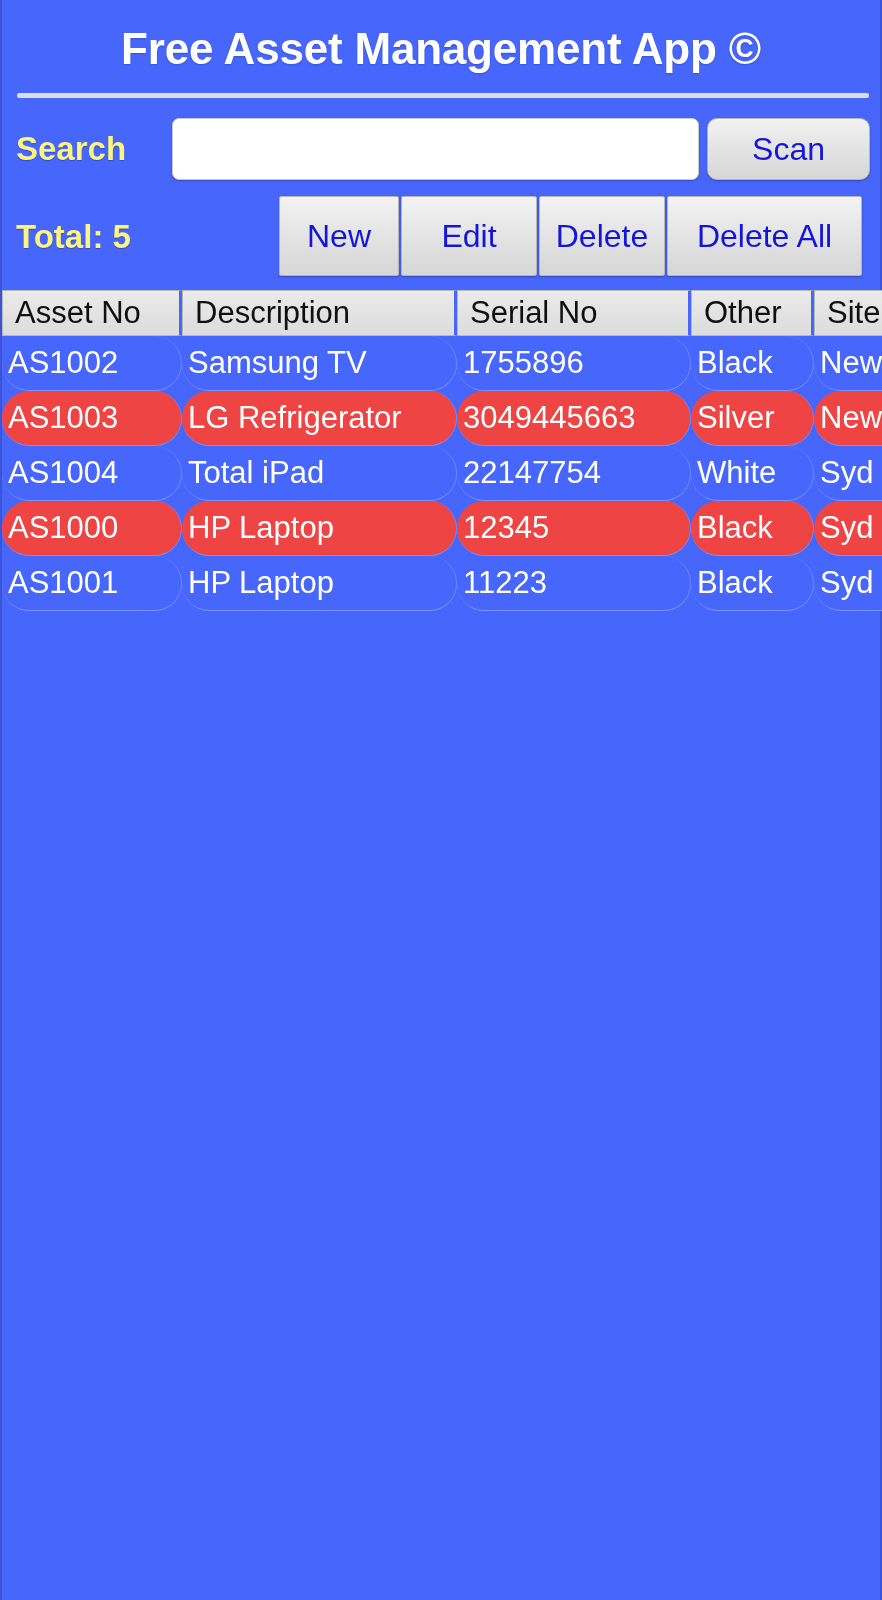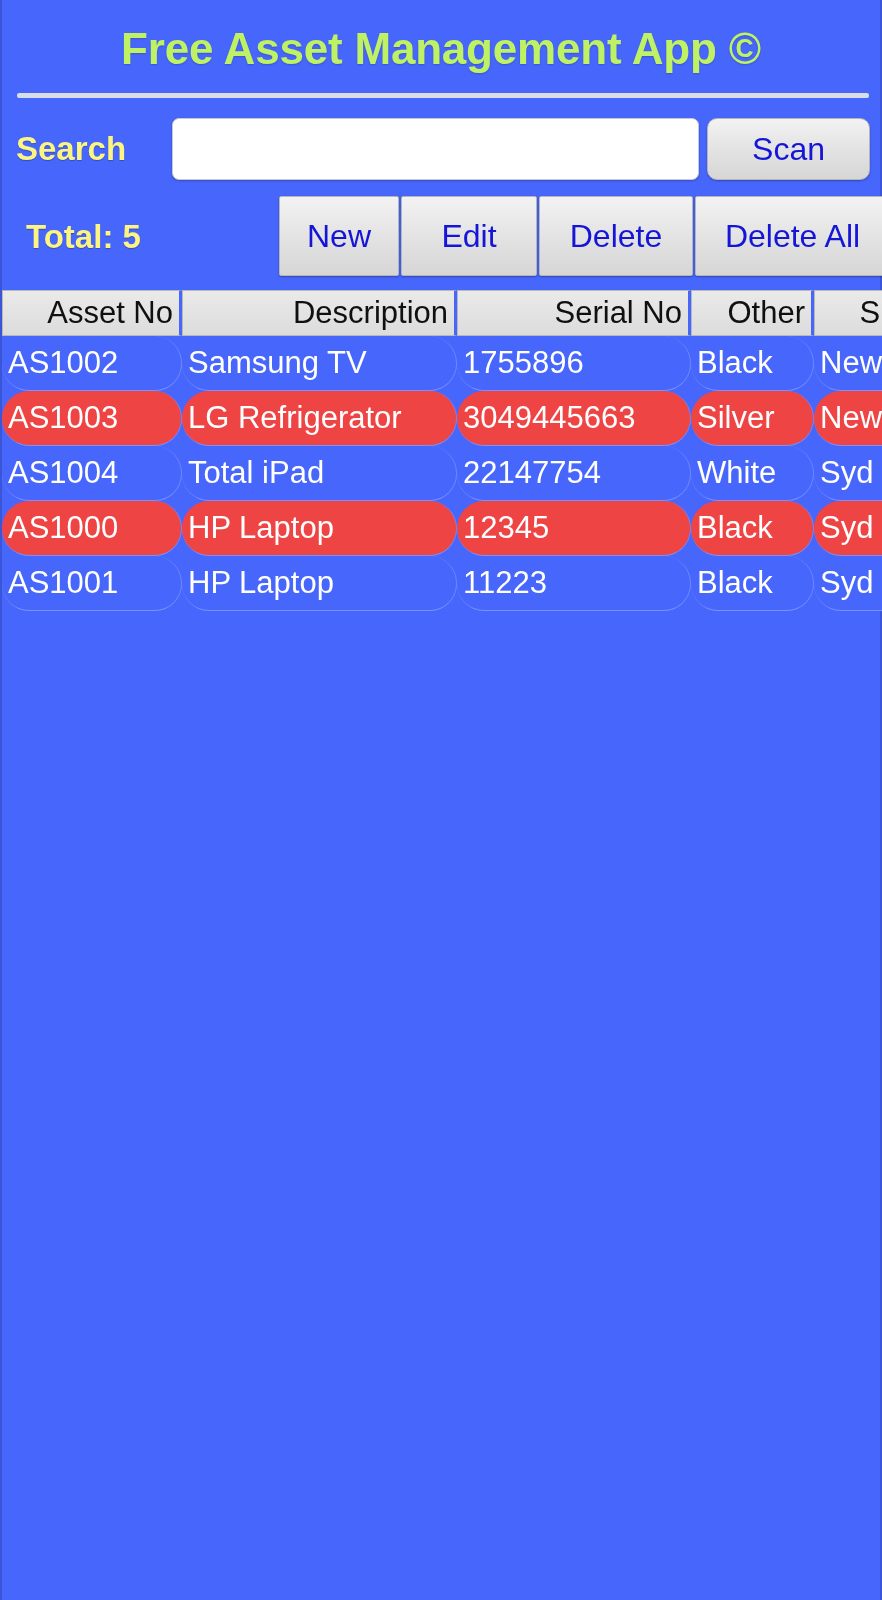--- a/index.html
+++ b/index.html
@@ -16,21 +16,21 @@
     border-left:2px solid #3a55d8;
     border-right:2px solid #3a55d8;
   }
 
   
   #title-bar {
     height:97px;
     display:flex; align-items:center; justify-content:center;
   }
   #app-title {
-    color:#bef264;
+    color:#ffffff;
     font-size:44px;
     font-weight:bold;
     letter-spacing:-0.2px;
     text-shadow:0 1px 2px rgba(0,0,0,0.18);
     white-space:nowrap;
   }
   #title-divider {
     position:absolute;
     left:15px; top:93px;
     width:852px; height:5px;
@@ -73,37 +73,37 @@
   }
 
   
   #action-row {
     position:absolute;
     left:0; top:196px;
     width:882px; height:80px;
   }
   #total-label {
     position:absolute;
-    left:24px; top:22px;
+    left:14px; top:22px;
     color:#fcf583;
     font-size:33px;
     font-weight:bold;
     text-shadow:0 1px 1px rgba(0,0,0,0.25);
   }
   #action-buttons {
     position:absolute;
     left:277px; top:0;
     display:flex;
     gap:2px;
     height:80px;
   }
   #action-buttons .btn { height:80px; }
   .btn-new      { width:120px; }
   .btn-edit     { width:136px; }
-  .btn-delete   { width:154px; }
+  .btn-delete   { width:126px; }
   .btn-deleteall{ width:195px; }
 
   
   .btn {
     display:flex; align-items:center; justify-content:center;
     background:linear-gradient(#f2f2f2, #e2e2e2 55%, #d6d6d6);
     border:1px solid #b6b6b6;
     border-radius:2px;
     color:#1515d8;
     font-size:32px;
@@ -135,22 +135,22 @@
   table.grid col.c-site  { width:108px; }
 
   thead th {
     height:46px;
     background:linear-gradient(#eaeaea,#dcdcdc);
     border:1px solid #b8b8b8;
     border-right:3px solid #4766fc;
     color:#101010;
     font-size:31px;
     font-weight:normal;
-    text-align:right;
-    padding:0 6px;
+    text-align:left;
+    padding:0 12px;
     white-space:nowrap;
     overflow:hidden;
   }
   tbody td {
     height:55px;
     color:#ffffff;
     font-size:31px;
     text-align:left;
     padding:0 6px;
     white-space:nowrap;

